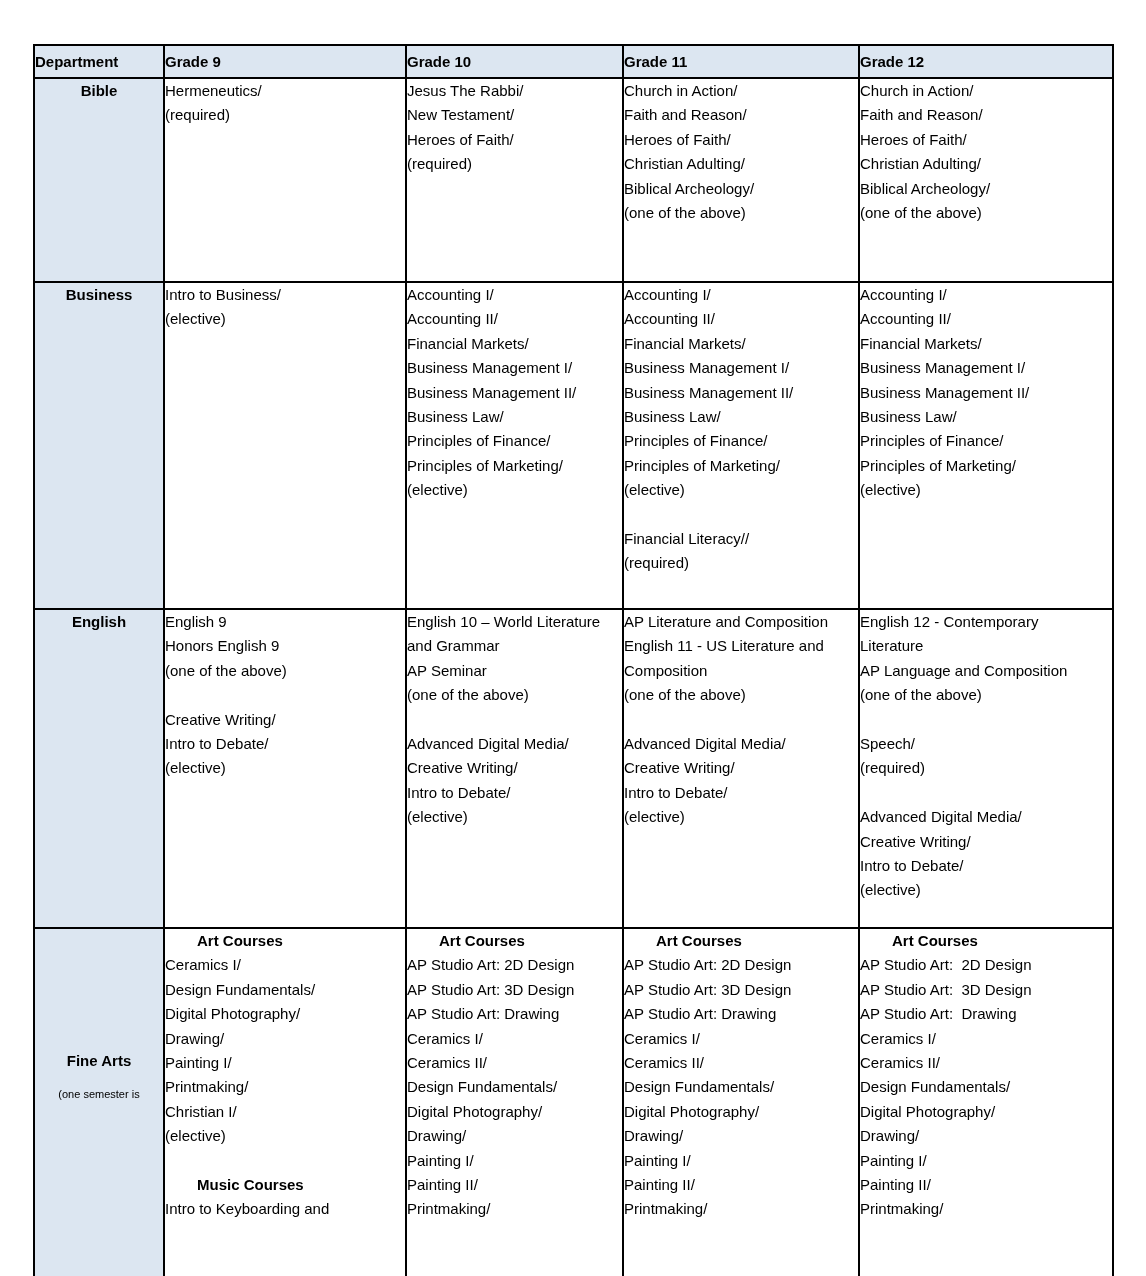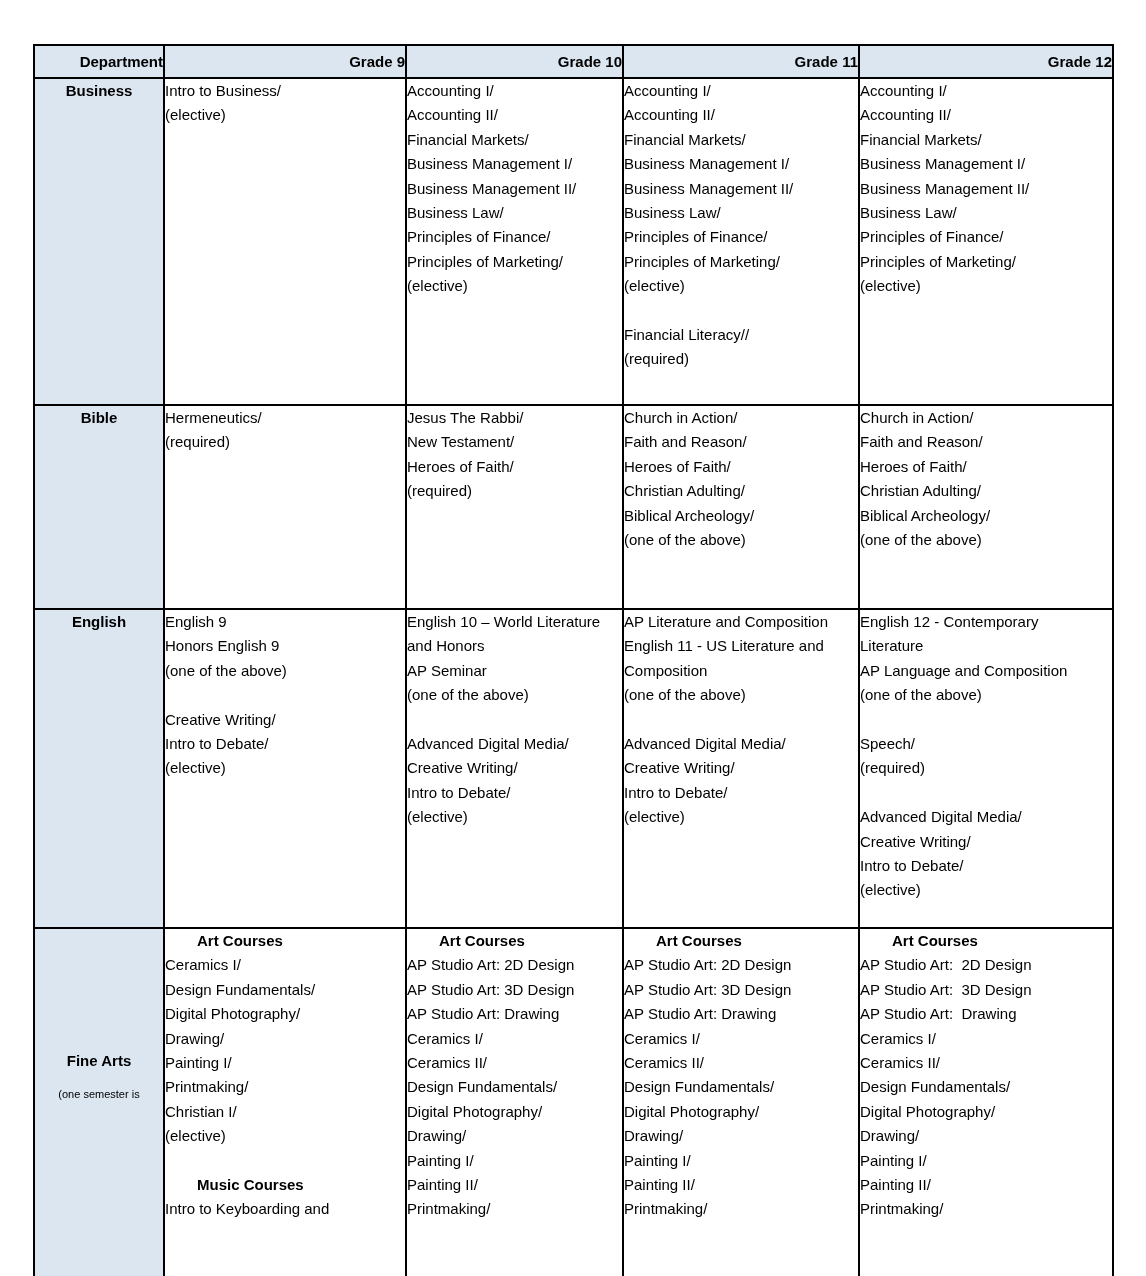--- a/index.html
+++ b/index.html
@@ -42,21 +42,21 @@
     border: 2px solid #000000;
     padding: 0;
     vertical-align: top;
     overflow: hidden;
   }
   table.curriculum th {
     background: var(--header-bg, #dce6f1);
     height: 31px;
     font-size: 15px;
     font-weight: 700;
-    text-align: right;
+    text-align: left;
     vertical-align: middle;
   }
   td.dept-cell {
     background: var(--header-bg, #dce6f1);
     text-align: center;
     vertical-align: middle;
   }
   .dept-name {
     font-size: 15px;
     font-weight: 700;
@@ -106,20 +106,53 @@
     <thead>
       <tr>
         <th>Department</th>
         <th>Grade 9</th>
         <th>Grade 10</th>
         <th>Grade 11</th>
         <th>Grade 12</th>
       </tr>
     </thead>
     <tbody>
+        <tr class="dept-row dept-row-0">
+          <td class="dept-cell">
+            <div class="dept-inner">
+              <div class="dept-name">Bible</div>
+            </div>
+          </td>
+          <td class="grade-cell">
+            <div class="line">Hermeneutics/</div>
+            <div class="line">(required)</div>
+          </td>
+          <td class="grade-cell">
+            <div class="line">Jesus The Rabbi/</div>
+            <div class="line">New Testament/</div>
+            <div class="line">Heroes of Faith/</div>
+            <div class="line">(required)</div>
+          </td>
+          <td class="grade-cell">
+            <div class="line">Church in Action/</div>
+            <div class="line">Faith and Reason/</div>
+            <div class="line">Heroes of Faith/</div>
+            <div class="line">Christian Adulting/</div>
+            <div class="line">Biblical Archeology/</div>
+            <div class="line">(one of the above)</div>
+          </td>
+          <td class="grade-cell">
+            <div class="line">Church in Action/</div>
+            <div class="line">Faith and Reason/</div>
+            <div class="line">Heroes of Faith/</div>
+            <div class="line">Christian Adulting/</div>
+            <div class="line">Biblical Archeology/</div>
+            <div class="line">(one of the above)</div>
+          </td>
+        </tr>
         <tr class="dept-row dept-row-1">
           <td class="dept-cell">
             <div class="dept-inner">
               <div class="dept-name">Business</div>
             </div>
           </td>
           <td class="grade-cell">
             <div class="line">Intro to Business/</div>
             <div class="line">(elective)</div>
           </td>
@@ -153,71 +186,38 @@
             <div class="line">Accounting II/</div>
             <div class="line">Financial Markets/</div>
             <div class="line">Business Management I/</div>
             <div class="line">Business Management II/</div>
             <div class="line">Business Law/</div>
             <div class="line">Principles of Finance/</div>
             <div class="line">Principles of Marketing/</div>
             <div class="line">(elective)</div>
           </td>
         </tr>
-        <tr class="dept-row dept-row-0">
-          <td class="dept-cell">
-            <div class="dept-inner">
-              <div class="dept-name">Bible</div>
-            </div>
-          </td>
-          <td class="grade-cell">
-            <div class="line">Hermeneutics/</div>
-            <div class="line">(required)</div>
-          </td>
-          <td class="grade-cell">
-            <div class="line">Jesus The Rabbi/</div>
-            <div class="line">New Testament/</div>
-            <div class="line">Heroes of Faith/</div>
-            <div class="line">(required)</div>
-          </td>
-          <td class="grade-cell">
-            <div class="line">Church in Action/</div>
-            <div class="line">Faith and Reason/</div>
-            <div class="line">Heroes of Faith/</div>
-            <div class="line">Christian Adulting/</div>
-            <div class="line">Biblical Archeology/</div>
-            <div class="line">(one of the above)</div>
-          </td>
-          <td class="grade-cell">
-            <div class="line">Church in Action/</div>
-            <div class="line">Faith and Reason/</div>
-            <div class="line">Heroes of Faith/</div>
-            <div class="line">Christian Adulting/</div>
-            <div class="line">Biblical Archeology/</div>
-            <div class="line">(one of the above)</div>
-          </td>
-        </tr>
         <tr class="dept-row dept-row-2">
           <td class="dept-cell">
             <div class="dept-inner">
               <div class="dept-name">English</div>
             </div>
           </td>
           <td class="grade-cell">
             <div class="line">English 9</div>
             <div class="line">Honors English 9</div>
             <div class="line">(one of the above)</div>
             <div class="line">&nbsp;</div>
             <div class="line">Creative Writing/</div>
             <div class="line">Intro to Debate/</div>
             <div class="line">(elective)</div>
           </td>
           <td class="grade-cell">
             <div class="line">English 10 – World Literature</div>
-            <div class="line">and Honors</div>
+            <div class="line">and Grammar</div>
             <div class="line">AP Seminar</div>
             <div class="line">(one of the above)</div>
             <div class="line">&nbsp;</div>
             <div class="line">Advanced Digital Media/</div>
             <div class="line">Creative Writing/</div>
             <div class="line">Intro to Debate/</div>
             <div class="line">(elective)</div>
           </td>
           <td class="grade-cell">
             <div class="line">AP Literature and Composition</div>

